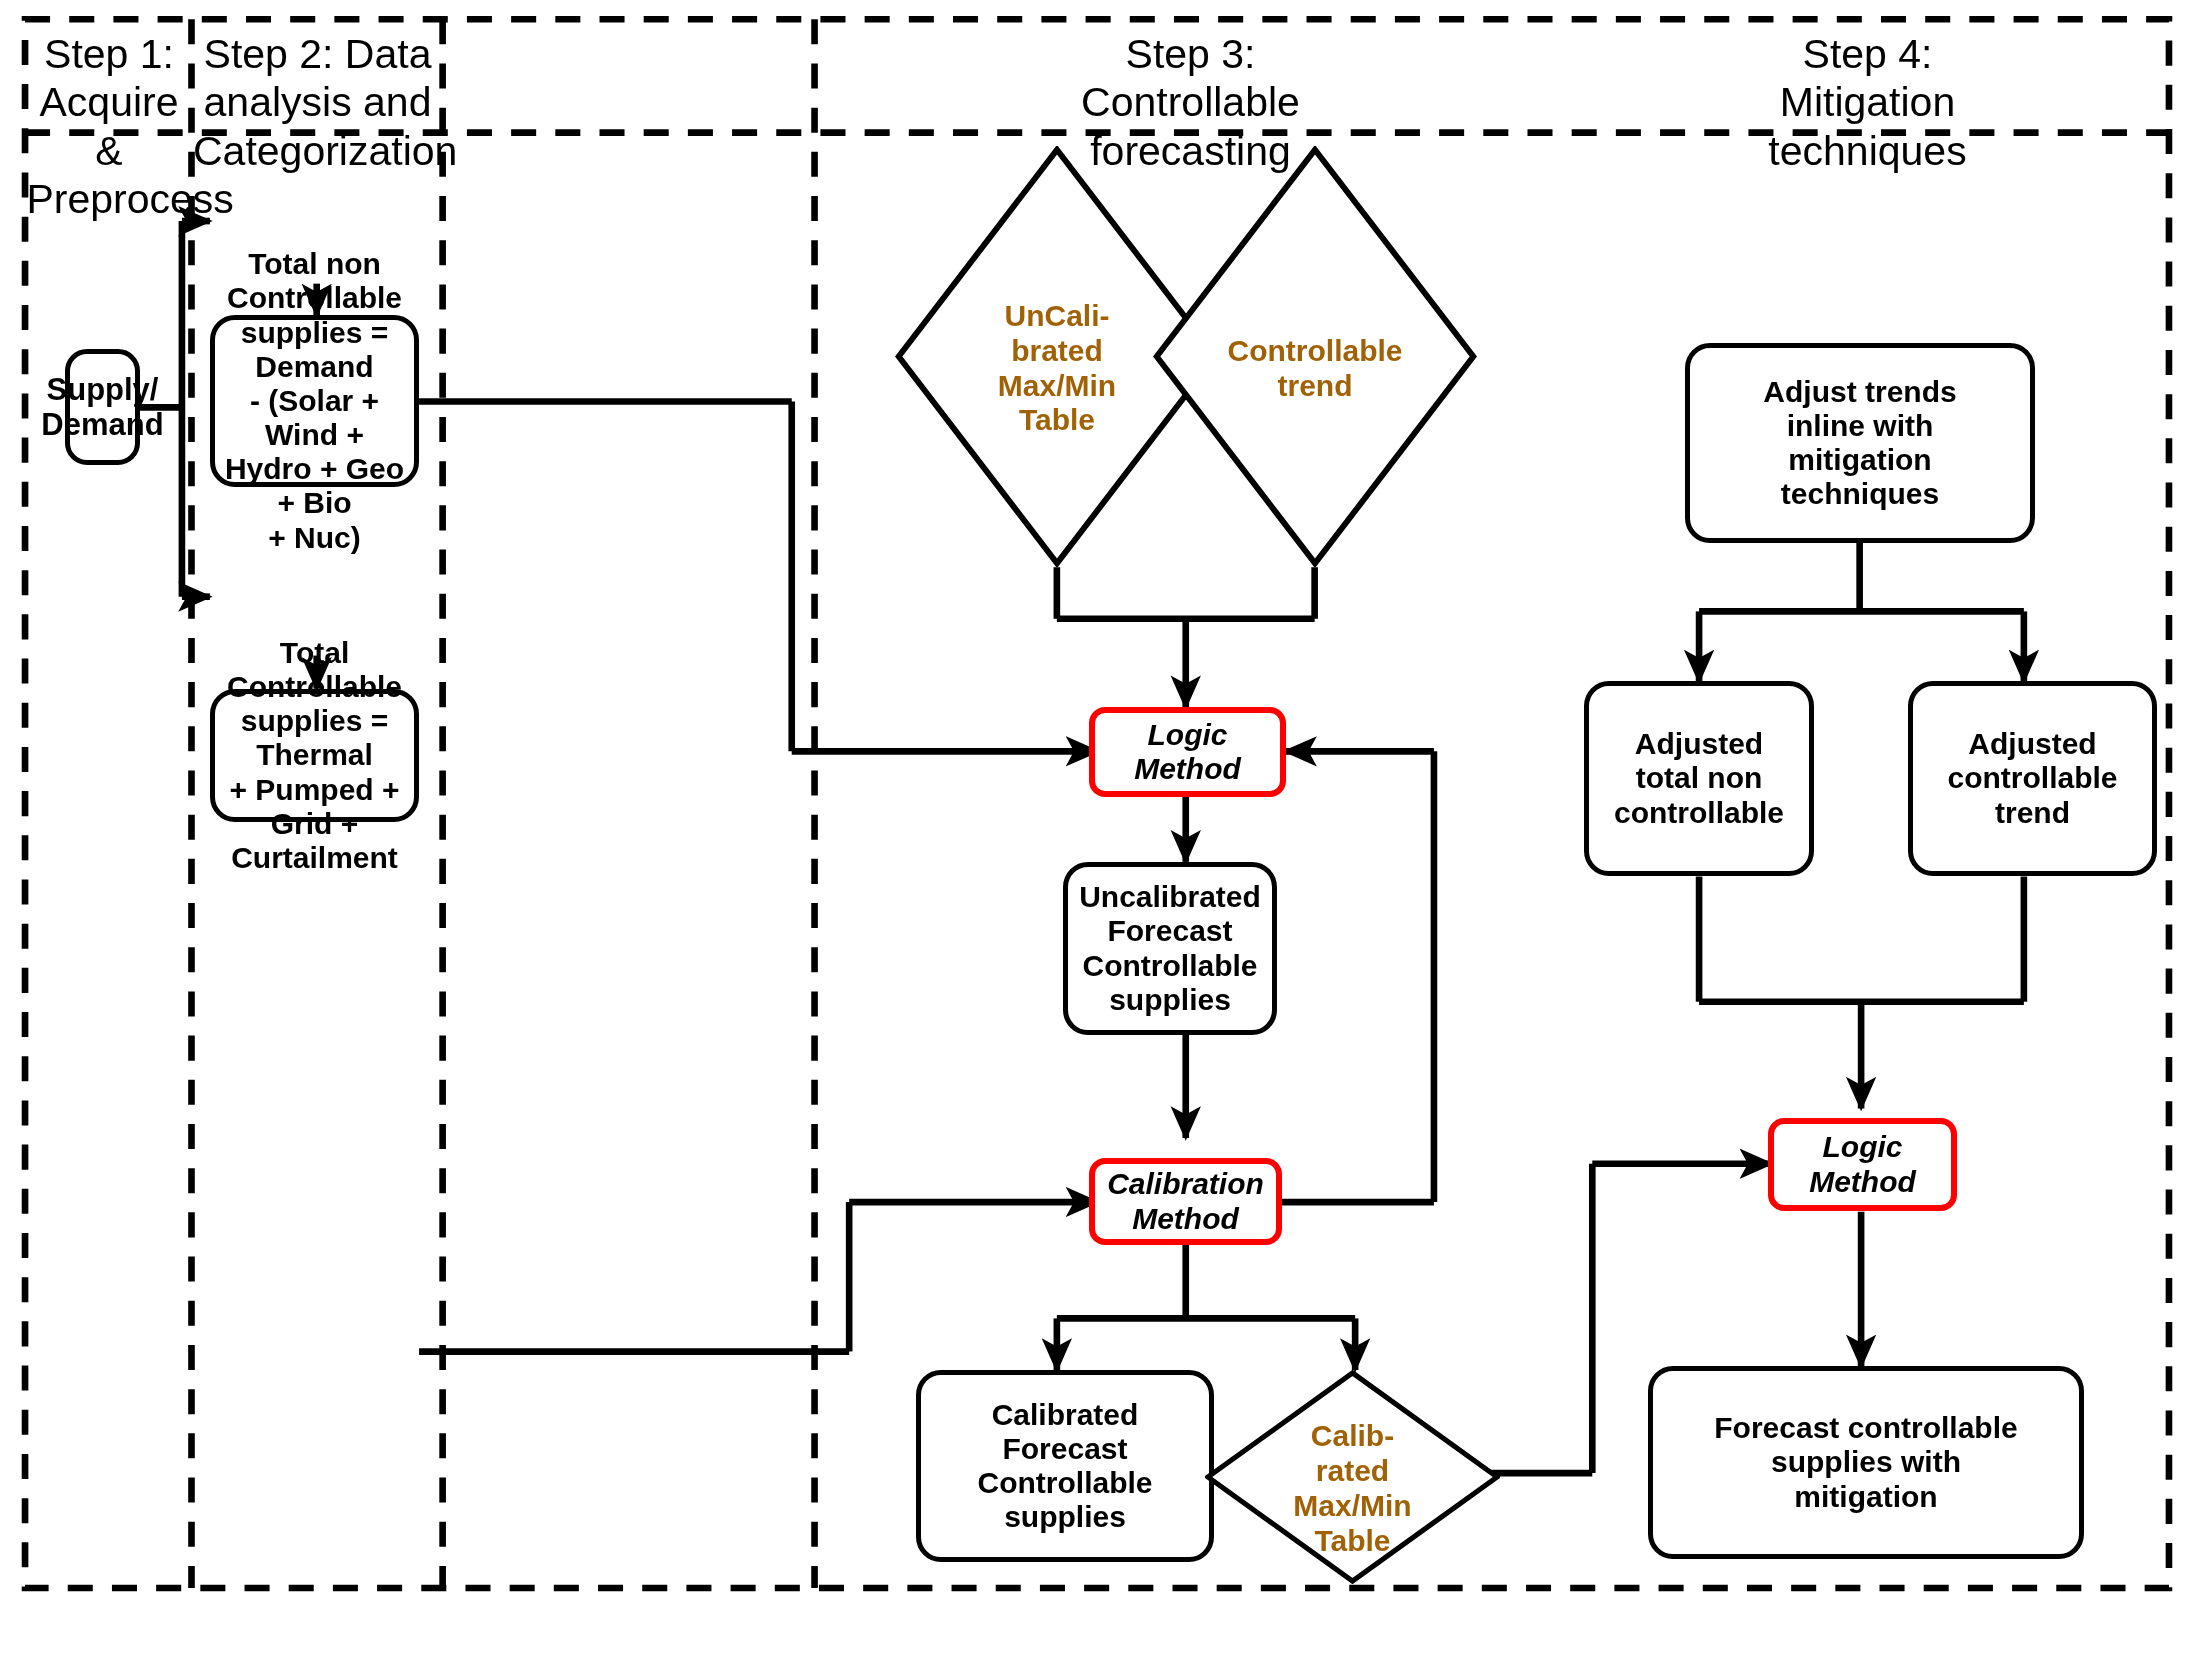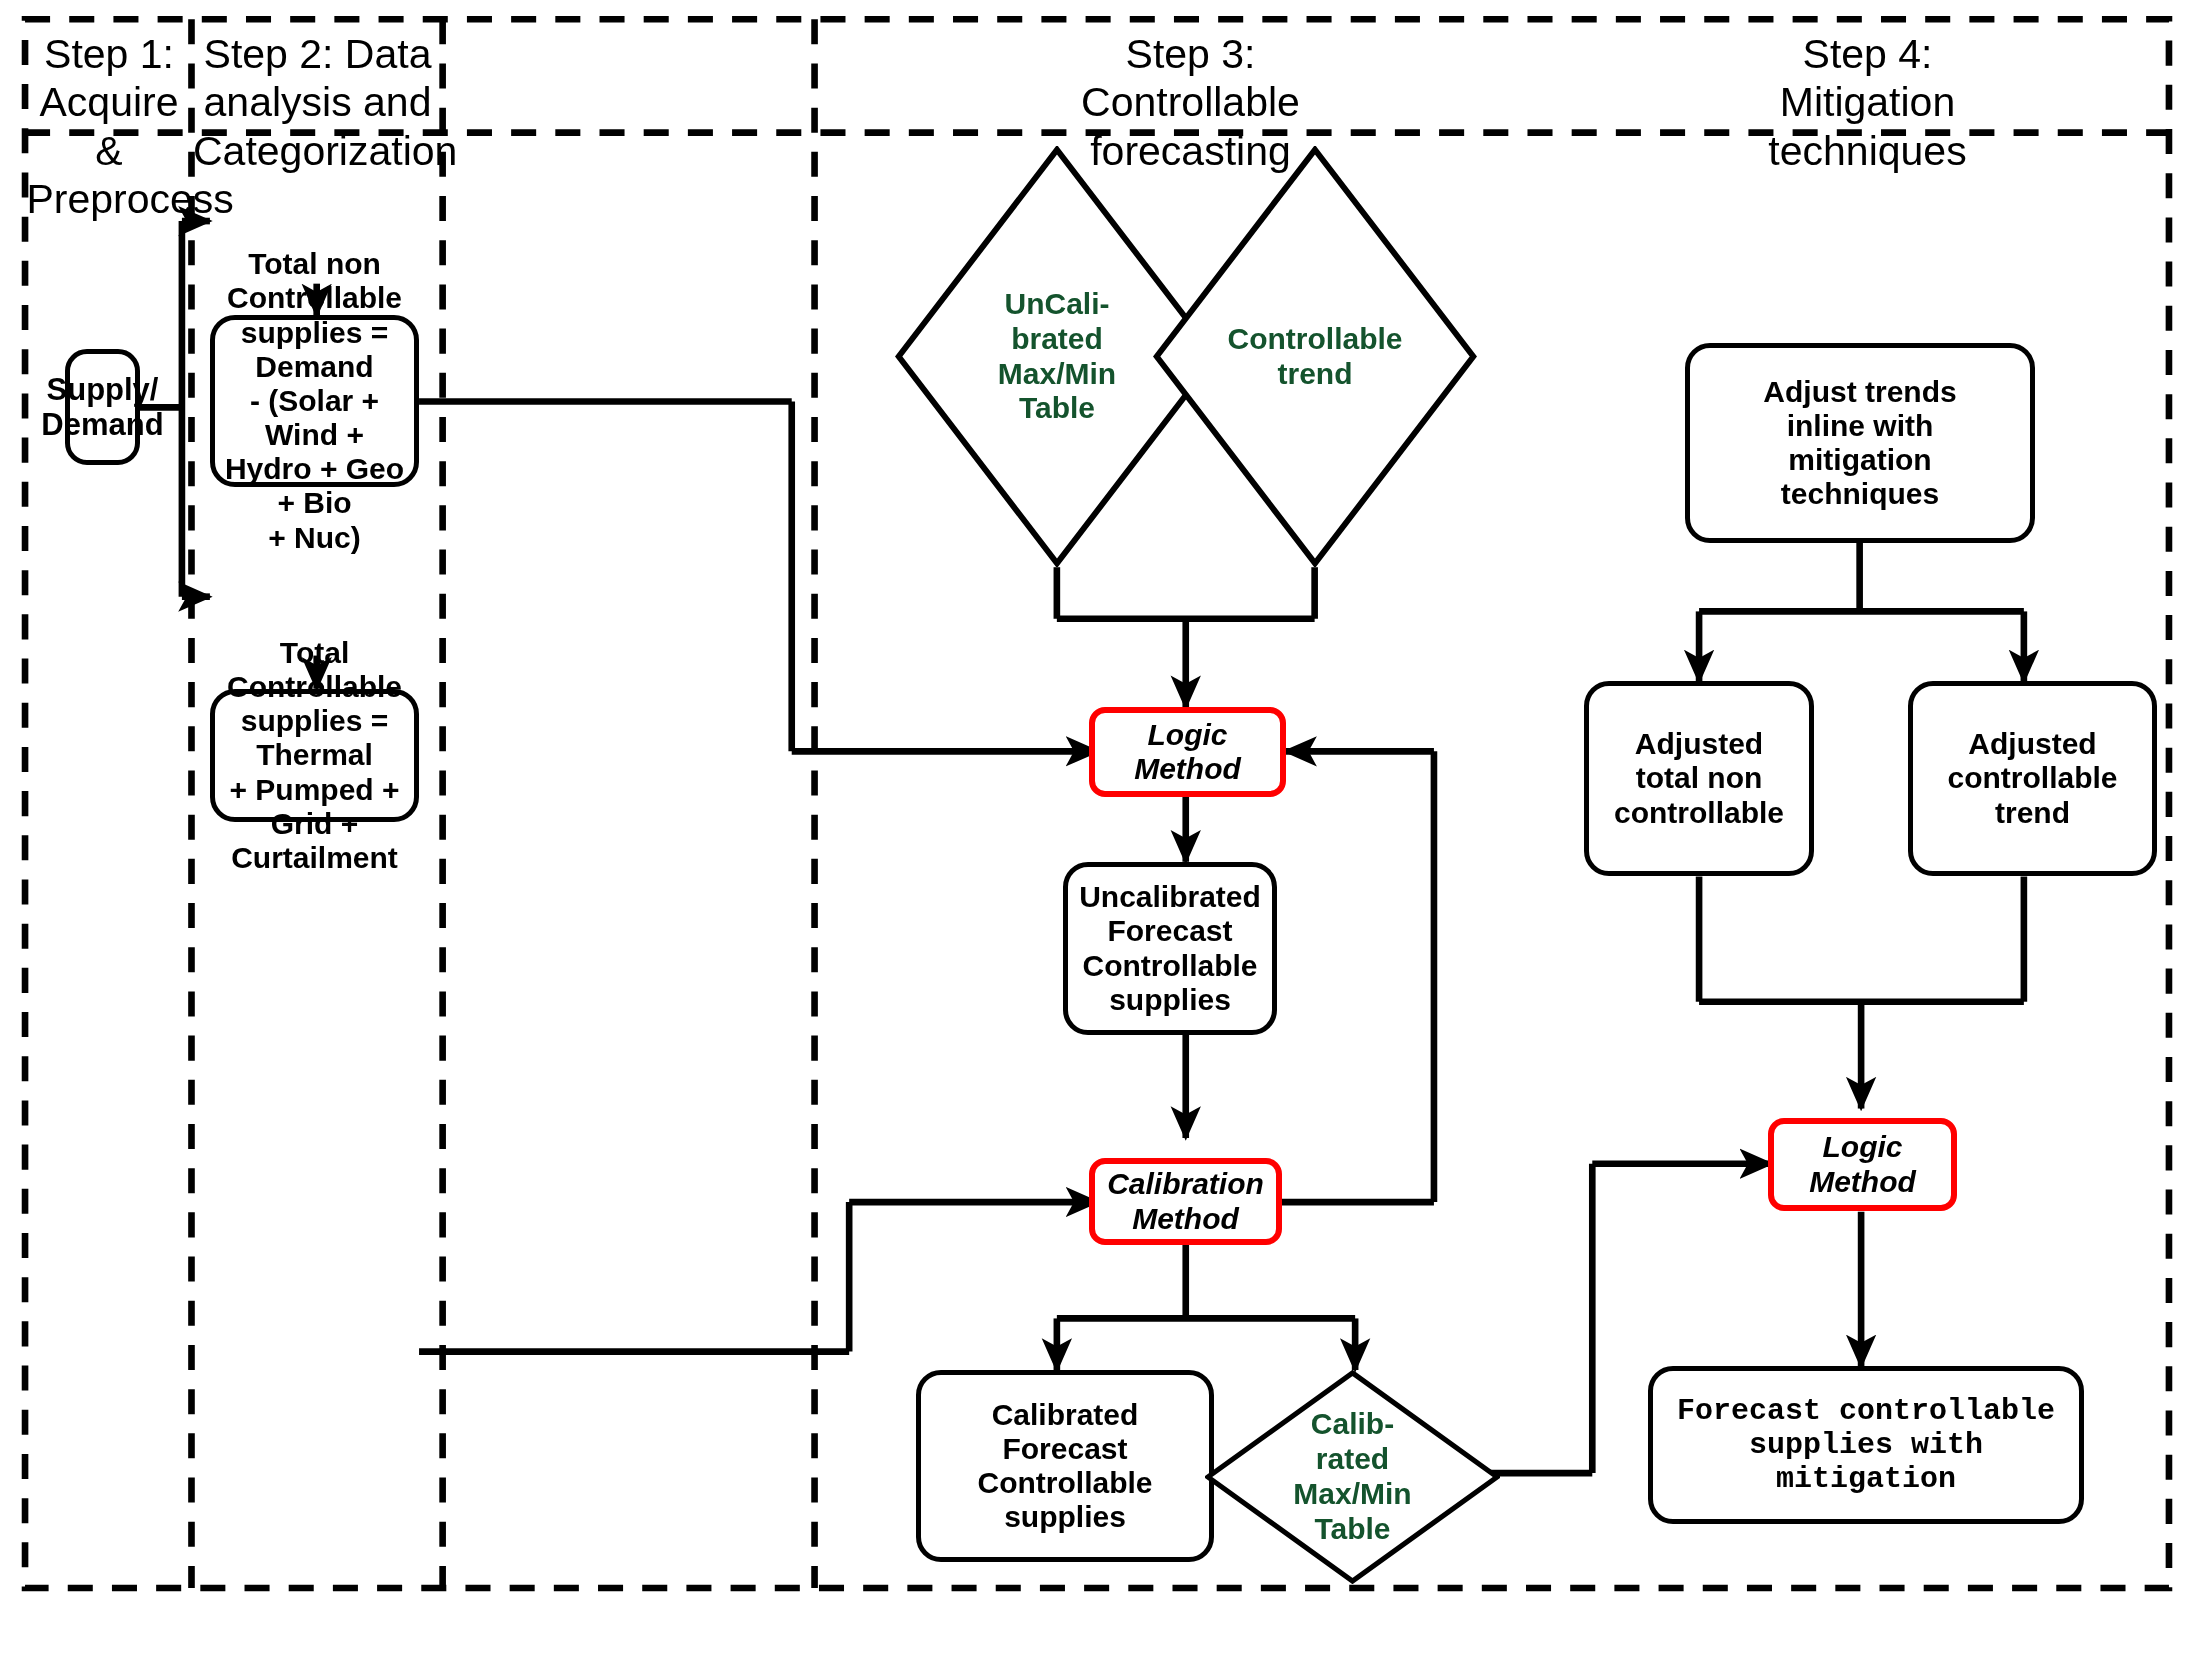--- a/index.html
+++ b/index.html
@@ -62,29 +62,29 @@
   .diamond-wrap {
     position: absolute;
   }
   .diamond-shape {
     position: absolute;
     left: 0; top: 0;
     width: 100%; height: 100%;
   }
   .diamond-label {
     position: absolute;
-    left: 0; top: 0;
+    left: 0; top: 12px;
     width: 100%;
     height: 100%;
     display: flex;
     align-items: center;
     justify-content: center;
     text-align: center;
     font-weight: bold;
-    color: #14532d;
+    color: #a16207;
     line-height: 1.16;
     white-space: pre-line;
   }
 </style>
 </head>
 <body>
 
 <div id="root">
 
   <svg class="layer" viewBox="0 0 2979 2274">
@@ -276,20 +276,20 @@
     <span>Adjusted
 controllable
 trend</span>
   </div>
 
   <div class="node red" style="left:1768px; top:1118px; width:189px; height:93px; font-size:30px;">
     <span>Logic
 Method</span>
   </div>
 
-  <div class="node" style="left:1648px; top:1366px; width:436px; height:158px; font-size:30px;font-family:Liberation Mono, monospace;">
+  <div class="node" style="left:1648px; top:1366px; width:436px; height:193px; font-size:30px;">
     <span>Forecast controllable
 supplies with
 mitigation</span>
   </div>
 
 </div>
 
 
 </body></html>

